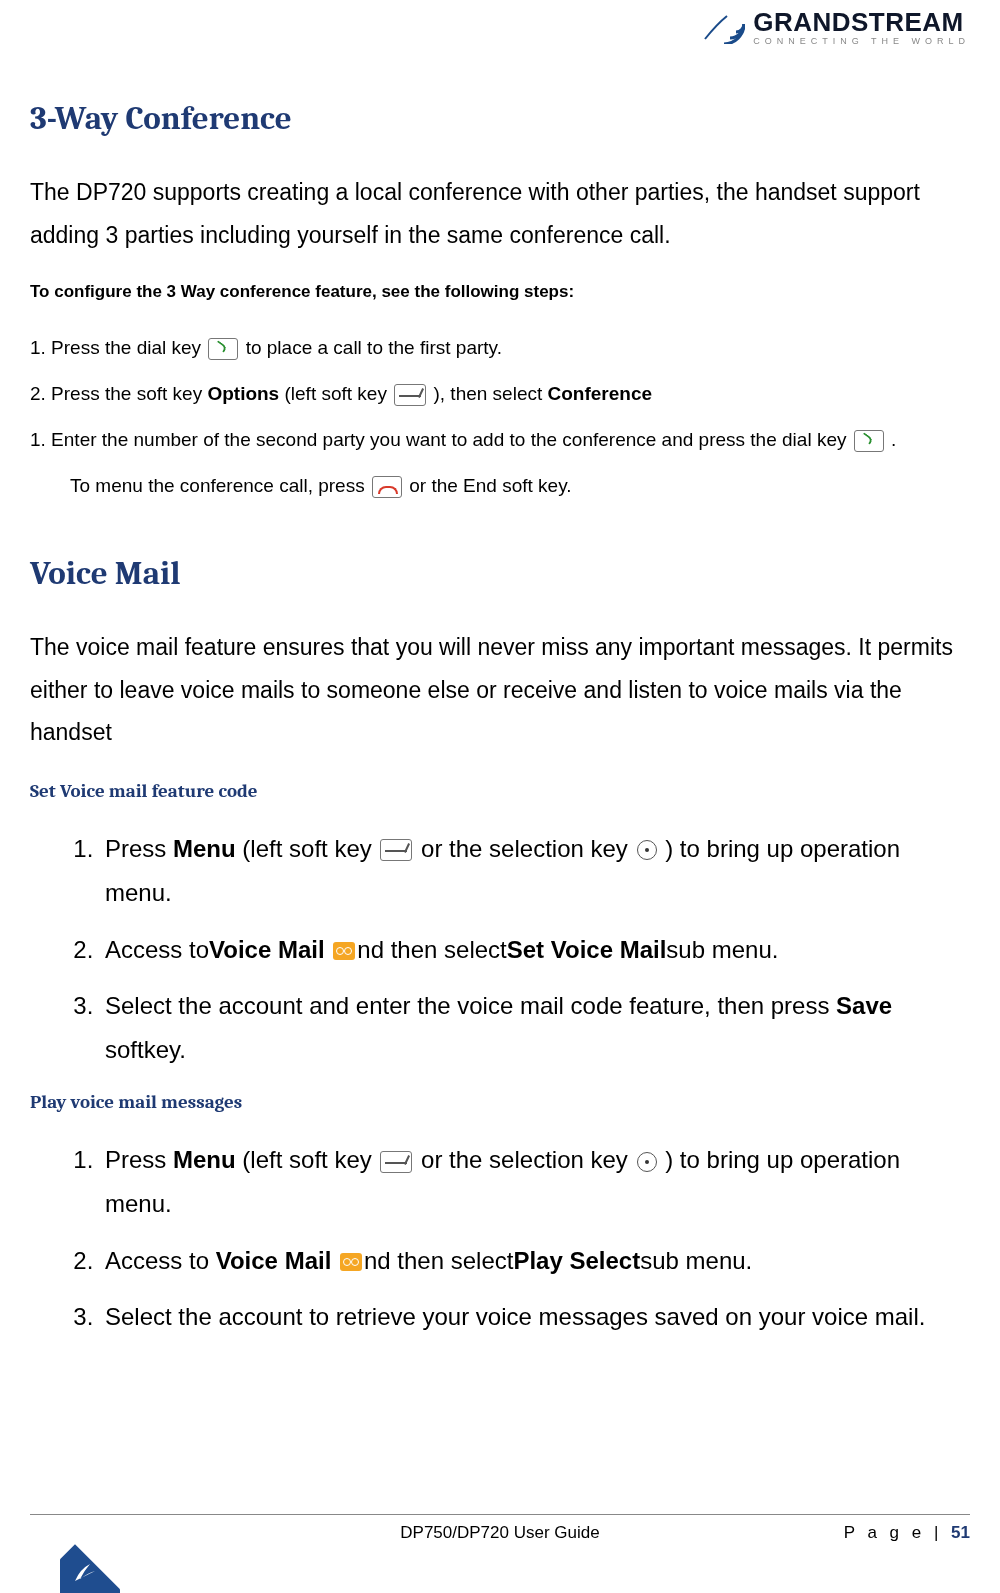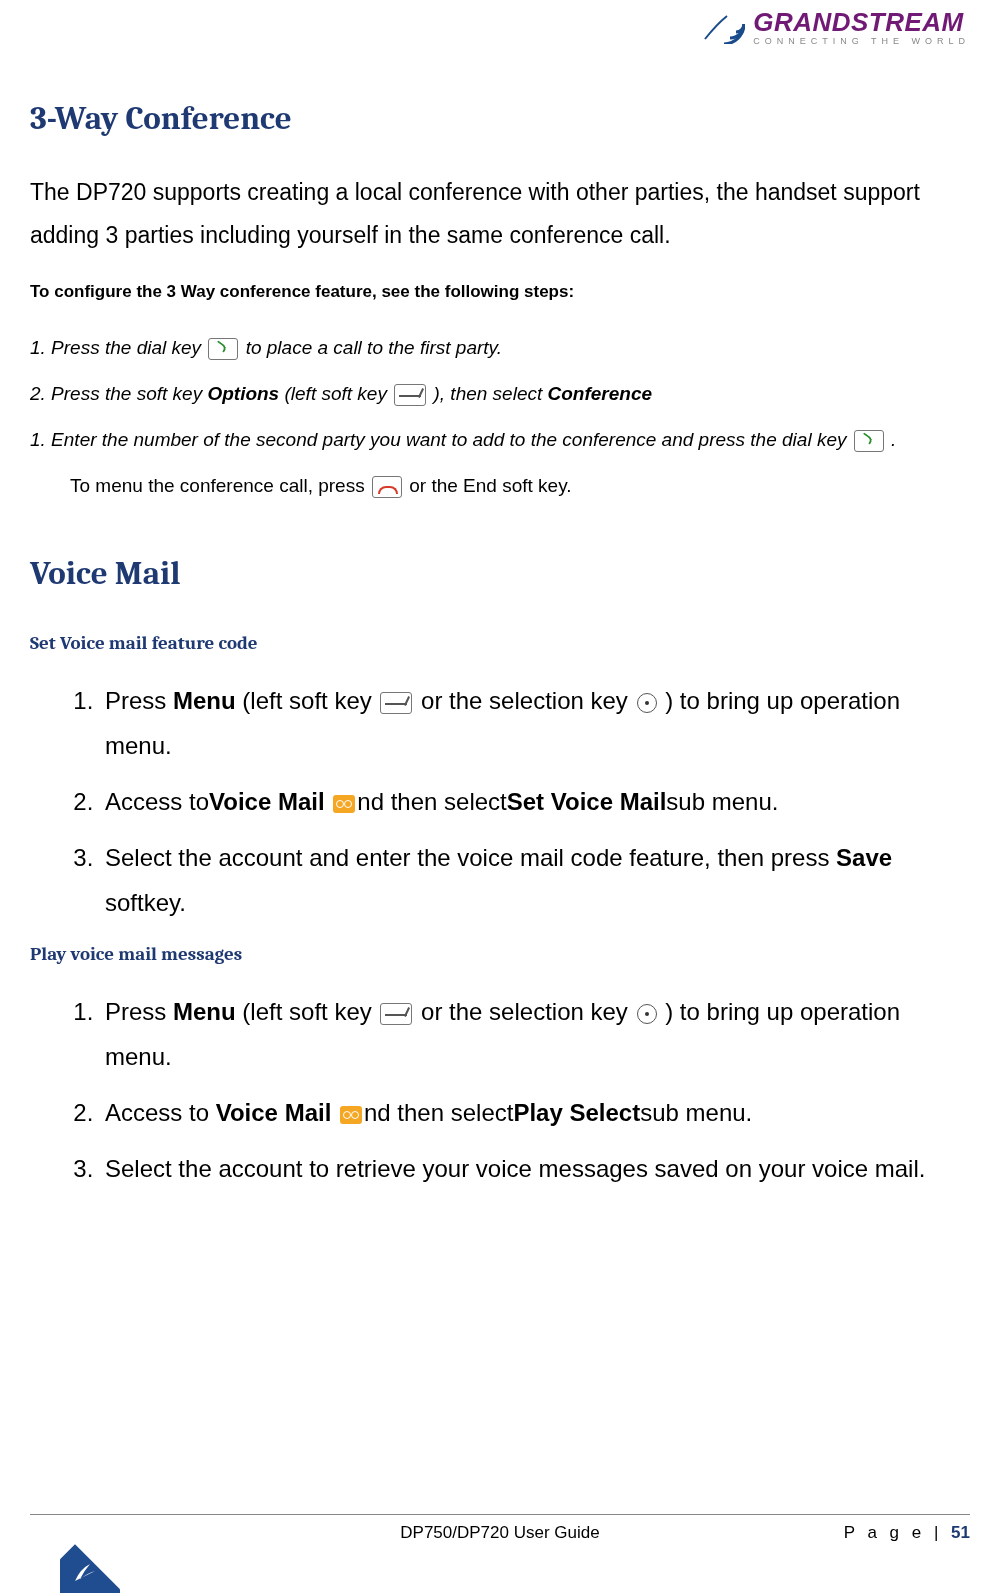--- a/index.html
+++ b/index.html
@@ -25,24 +25,23 @@
     display: inline-block;
     position: relative;
   }
   .logo-text {
     display: flex;
     flex-direction: column;
   }
   .logo-brand {
     font-size: 26px;
     font-weight: 700;
-    color: #701a75;
+    color: #0f172a;
     letter-spacing: 0.5px;
     font-family: Arial, sans-serif;
-    font-style: italic;
   }
   .logo-tagline {
     font-size: 9px;
     color: #888;
     letter-spacing: 5px;
     margin-top: -2px;
   }
   
   .content {
     padding-top: 88px;
@@ -61,21 +60,20 @@
   }
   .para-bold {
     font-size: 17px;
     font-weight: 700;
     margin-bottom: 22px;
   }
   .step-line {
     font-size: 19px;
     margin-bottom: 10px;
     line-height: 1.9;
-    font-style: italic;
   }
   .step-indent {
     font-size: 19px;
     margin-left: 40px;
     margin-bottom: 10px;
   }
   .h3 {
     font-family: Cambria, Georgia, serif;
     font-size: 19px;
     font-weight: 700;
@@ -278,20 +276,21 @@
   <div class="step-indent">
     <span>To menu the conference call, press  </span>
     <span class="key-icon hangup"></span>
     <span>  or the End soft key.</span>
   </div>
 
   <div class="spacer-block"></div>
 
   <div class="h2">Voice Mail</div>
 
+  <div class="para">The voice mail feature ensures that you will never miss any important messages. It permits either to leave voice mails to someone else or receive and listen to voice mails via the handset</div>
 
   <div class="h3">Set Voice mail feature code</div>
 
   <ol class="ol">
     <li>
       <span>Press </span>
       <b>Menu</b>
       <span> (left soft key </span>
       <span class="key-icon softkey"></span>
       <span> or the selection key</span>

